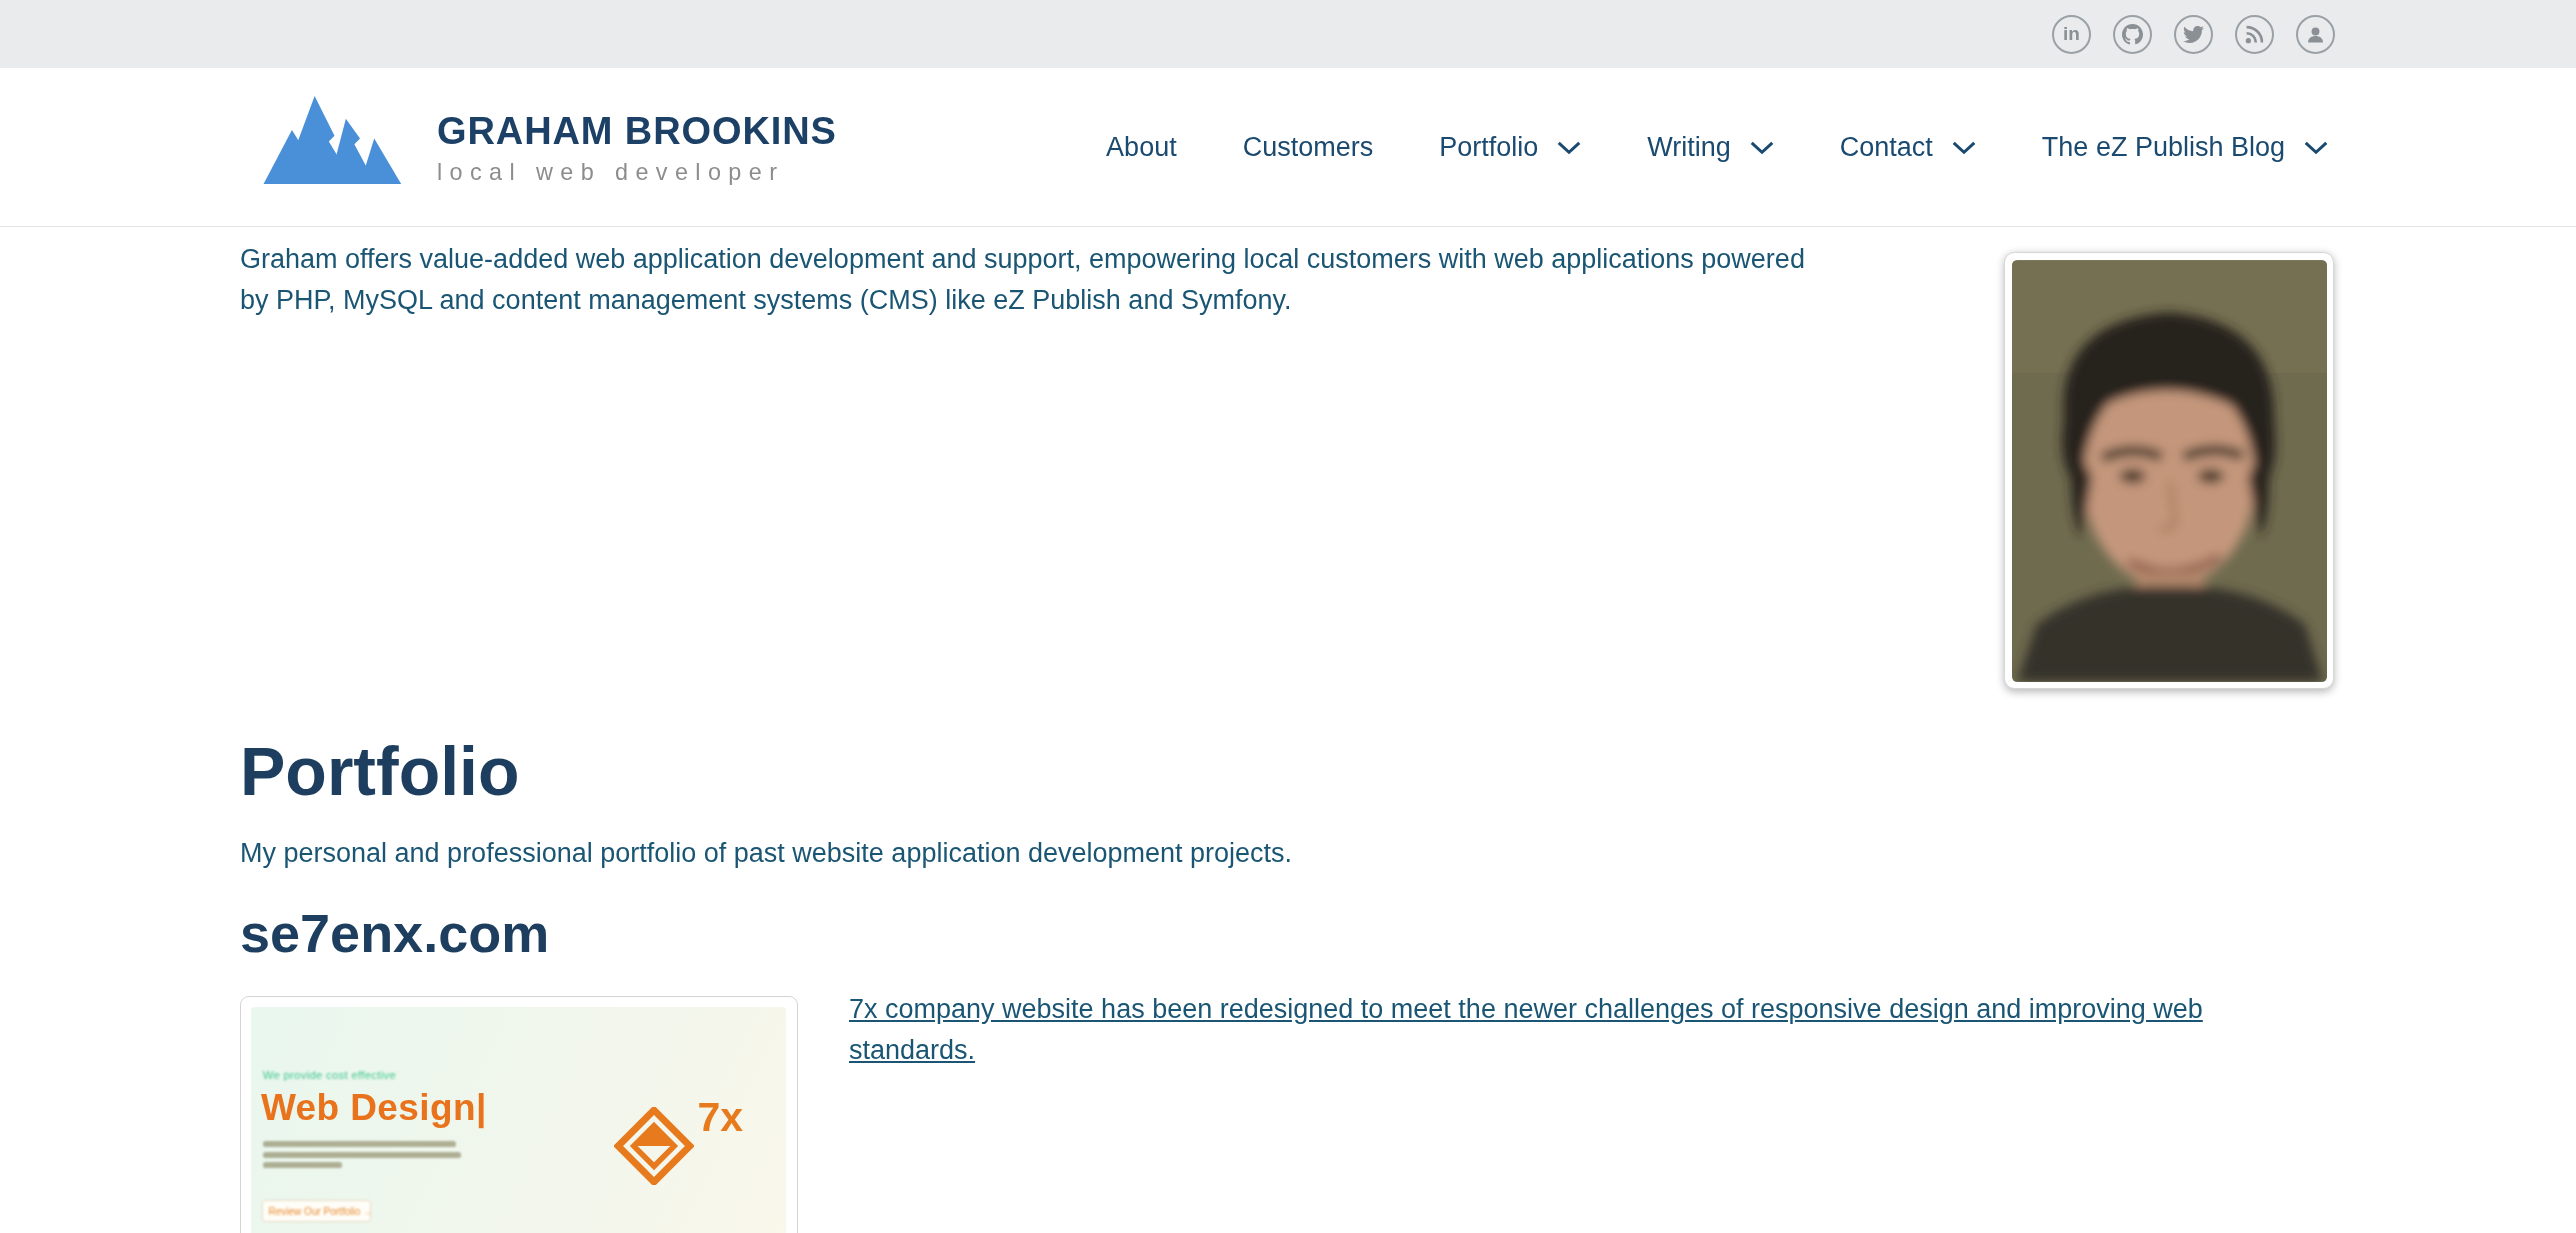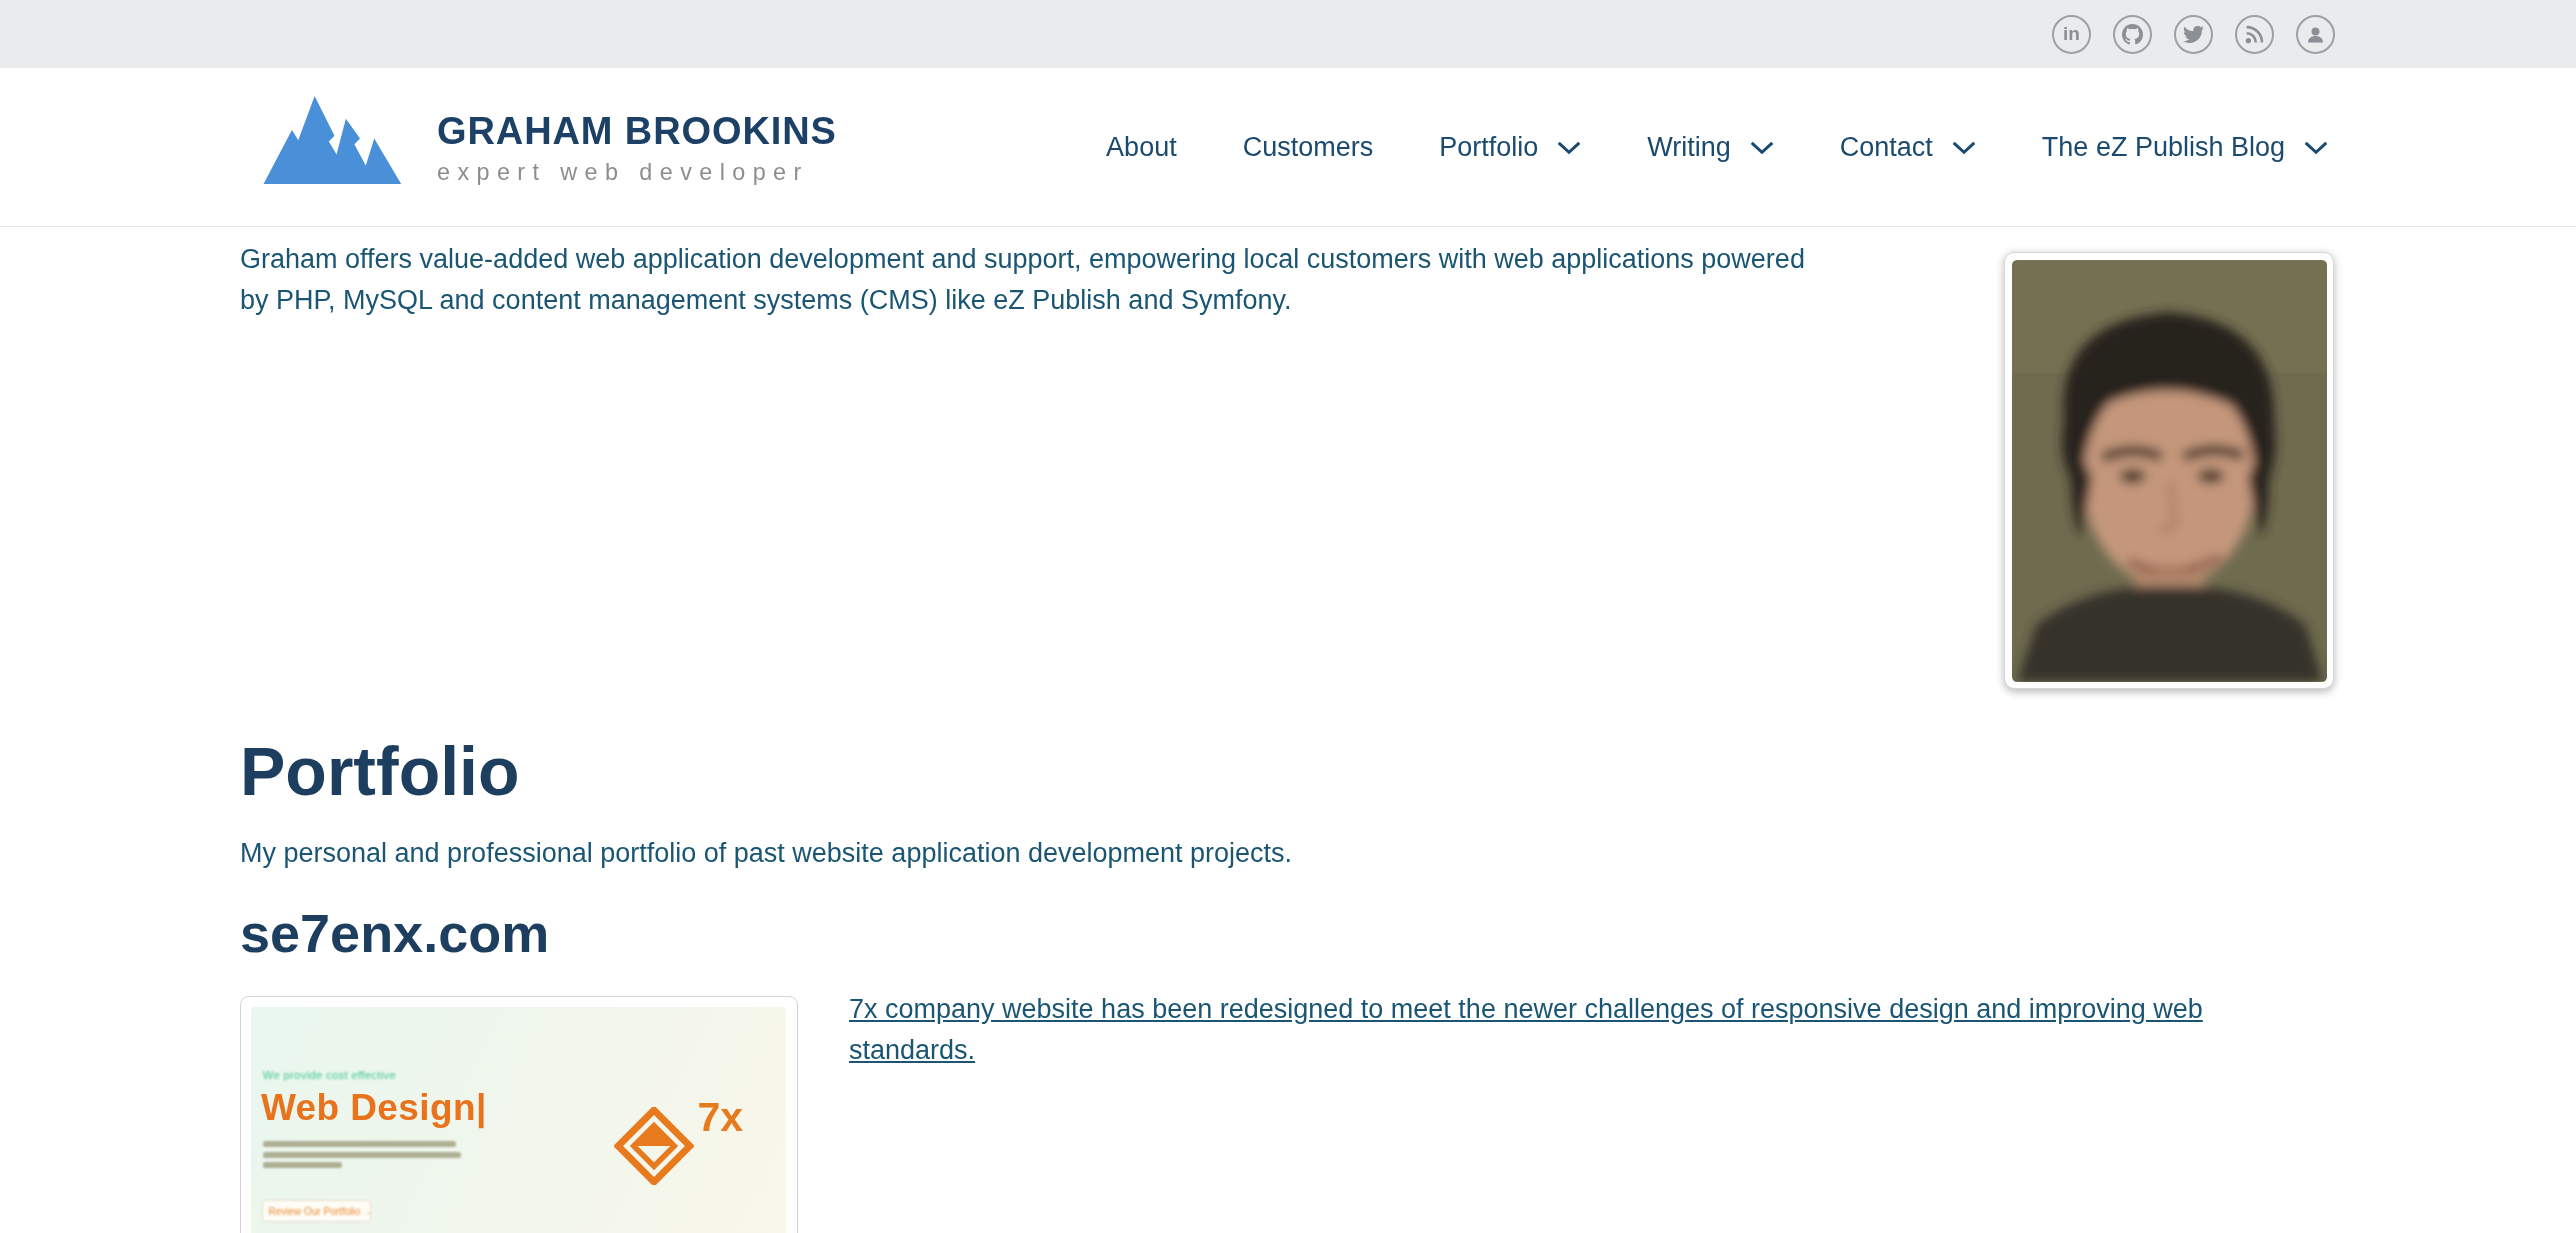--- a/index.html
+++ b/index.html
@@ -95,21 +95,21 @@
 <div class="header">
   <div class="logo">
     <svg class="logo-mark" viewBox="0 0 100 62">
       <polygon points="0,62 20,24 30,40 23,62" fill="#4a90d9"></polygon>
       <polygon points="13,62 36,0 50,28 46,32 58,52 52,62" fill="#4a90d9"></polygon>
       <polygon points="46,62 58,16 68,30 64,34 79,62" fill="#4a90d9"></polygon>
       <polygon points="68,62 78,30 97,62" fill="#4a90d9"></polygon>
     </svg>
     <div class="logo-text">
       <div class="logo-title">GRAHAM BROOKINS</div>
-      <div class="logo-sub">expert web developer</div>
+      <div class="logo-sub">local web developer</div>
     </div>
   </div>
 
   <nav class="nav">
     <span class="nav-item">
       <span>About</span>
     </span>
     <span class="nav-item">
       <span>Customers</span>
     </span>

